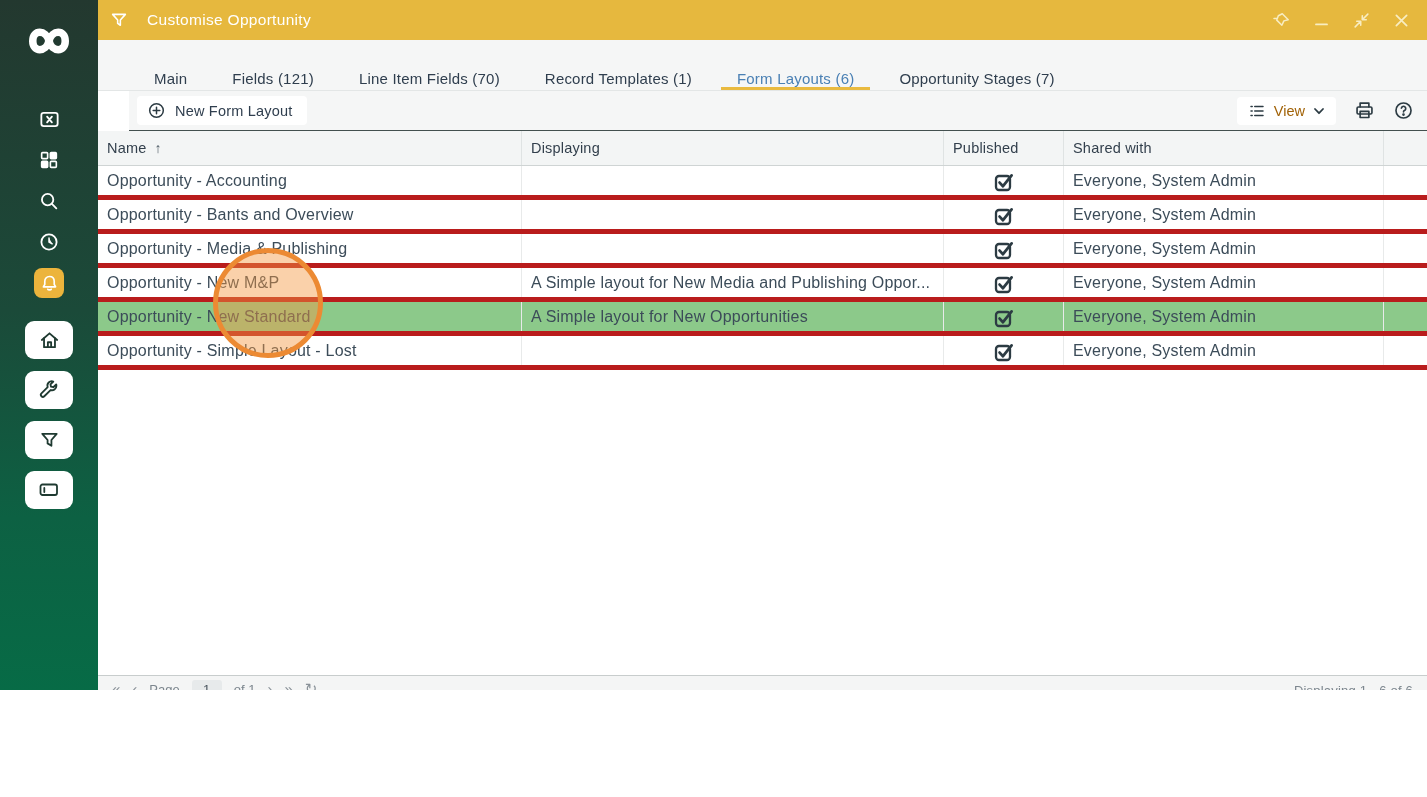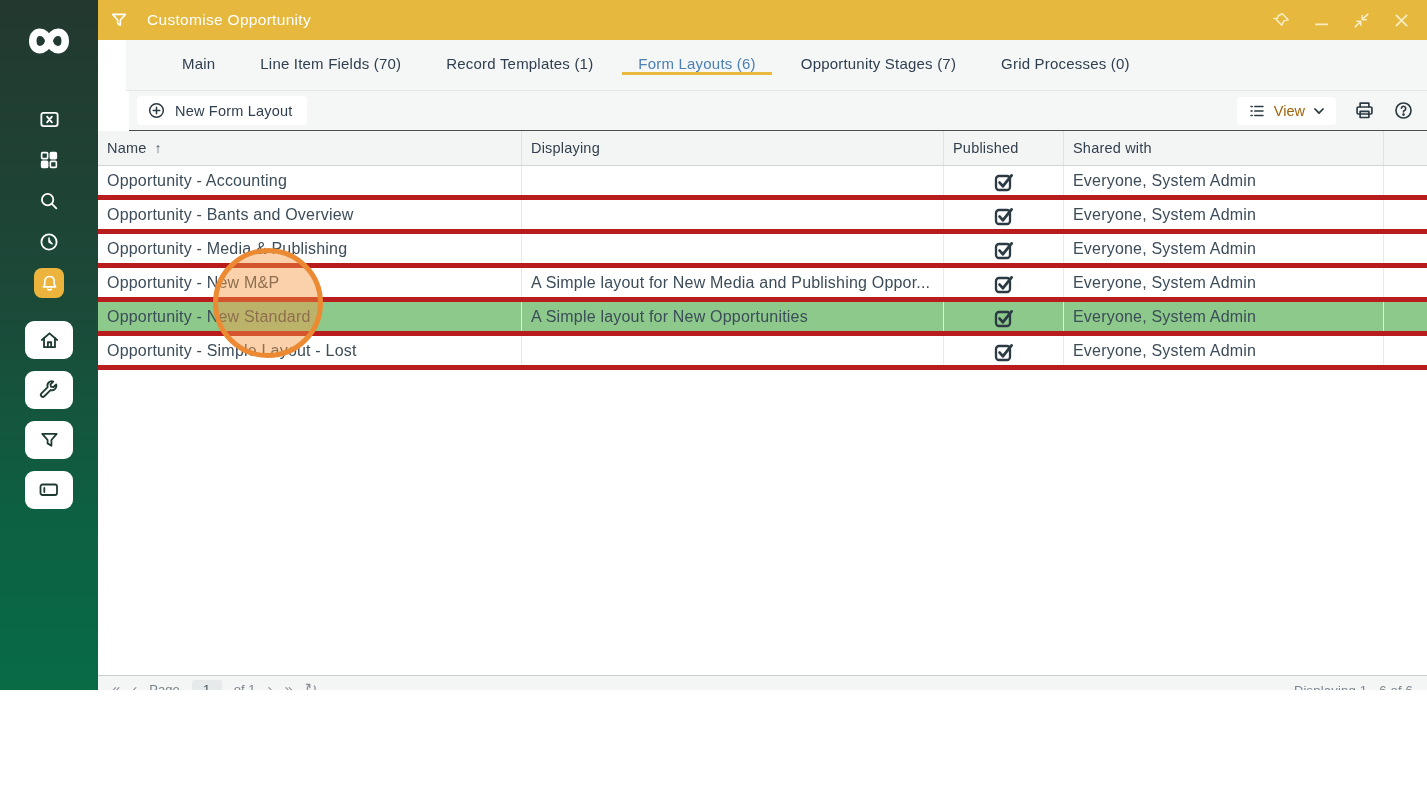--- a/index.html
+++ b/index.html
@@ -22,22 +22,22 @@
 
   
   .content { flex:1; display:flex; flex-direction:column; min-width:0; }
 
   .titlebar { height:40px; flex:0 0 40px; background:#e6b83e; display:flex; align-items:center;
     padding:0 16px 0 12px; }
   .titlebar .title { color:#ffffff; font-size:15.5px; letter-spacing:.3px; margin-left:19px; font-weight:500; }
   .win-controls { margin-left:auto; display:flex; align-items:center; gap:21px; }
   .win-controls span { display:flex; cursor:pointer; }
 
-  .tabbar { height:51px; flex:0 0 51px; background:#f5f6f6; display:flex; align-items:center;
-    padding-left:40px; gap:13px; border-bottom:1px solid #e3e6e6;margin-left:28px; }
+  .tabbar { height:51px; flex:0 0 51px; background:#f5f6f6; display:flex; align-items:flex-end;
+    padding-left:40px; gap:13px; border-bottom:1px solid #e3e6e6; }
   .tab { display:flex; align-items:center; padding:0 16px; font-size:15px; color:#2f3e4e;
     letter-spacing:.2px; border-bottom:3px solid transparent; cursor:pointer; }
   .tab.active { color:#4a80b4; border-bottom-color:#e9ba3f; }
 
   .toolbar { height:40px; flex:0 0 40px; background:#f5f6f6; display:flex; align-items:center;
     padding:0 13px 0 8px; border-bottom:1px solid #43504f;margin-left:31px; }
   .btn-new { display:flex; align-items:center; gap:9px; background:#fff; border-radius:4px;
     padding:5px 15px 5px 10px; font-size:14.5px; color:#2f3e4e; letter-spacing:.2px; cursor:pointer; }
   .toolbar-right { margin-left:auto; display:flex; align-items:center; gap:18px; }
   .btn-view { display:flex; align-items:center; gap:8px; background:#fff; border-radius:4px;
@@ -184,25 +184,25 @@
         <span>
           <svg width="19" height="19" viewBox="0 0 24 24" stroke="#f8edc2" stroke-width="2.2" stroke-linecap="round">
             <path d="M5.5 5.5 L18.5 18.5 M18.5 5.5 L5.5 18.5"></path>
           </svg>
         </span>
       </div>
     </header>
 
     <nav class="tabbar" id="tabbar">
         <div class="tab">Main</div>
+        <div class="tab">Fields (121)</div>
         <div class="tab">Line Item Fields (70)</div>
         <div class="tab">Record Templates (1)</div>
         <div class="tab active">Form Layouts (6)</div>
         <div class="tab">Opportunity Stages (7)</div>
-        <div class="tab">Grid Processes (0)</div>
       </nav>
 
     <div class="toolbar">
       <div class="btn-new">
         <span style="display:flex;">
           <svg width="19" height="19" viewBox="0 0 24 24" fill="none" stroke="#2c3b43" stroke-width="1.9" stroke-linecap="round">
             <circle cx="12" cy="12" r="8.6"></circle>
             <path d="M12 7.8 V16.2 M7.8 12 H16.2"></path>
           </svg>
         </span>

